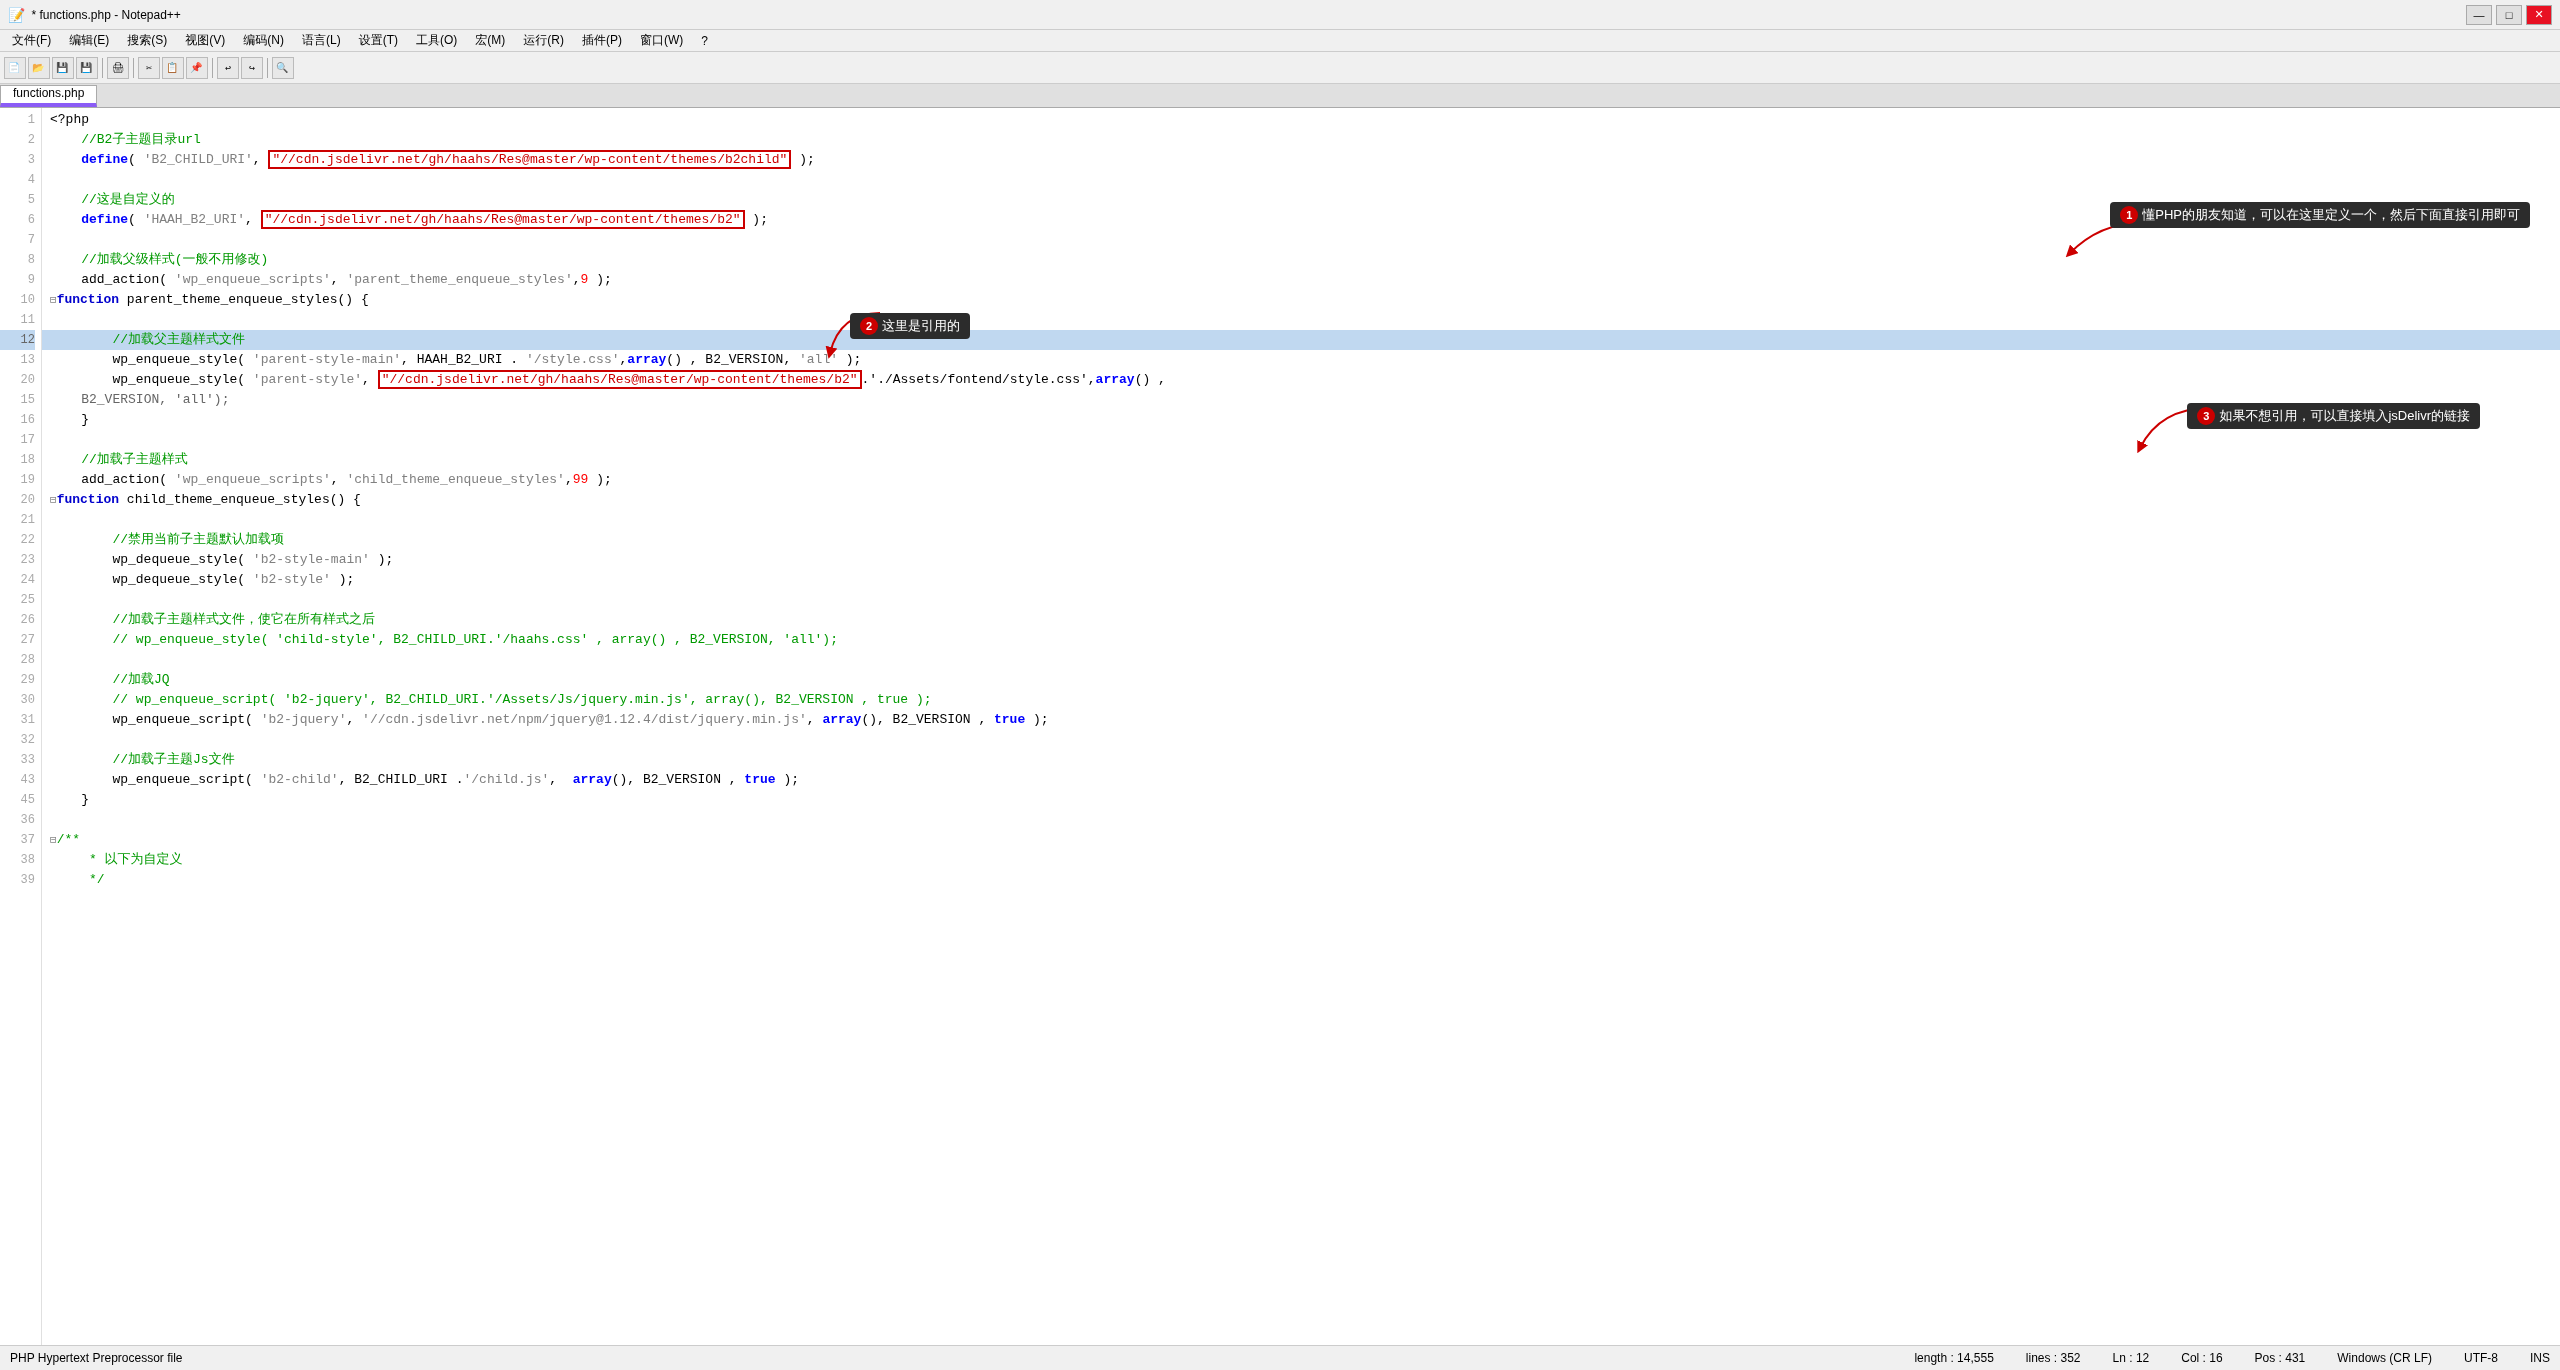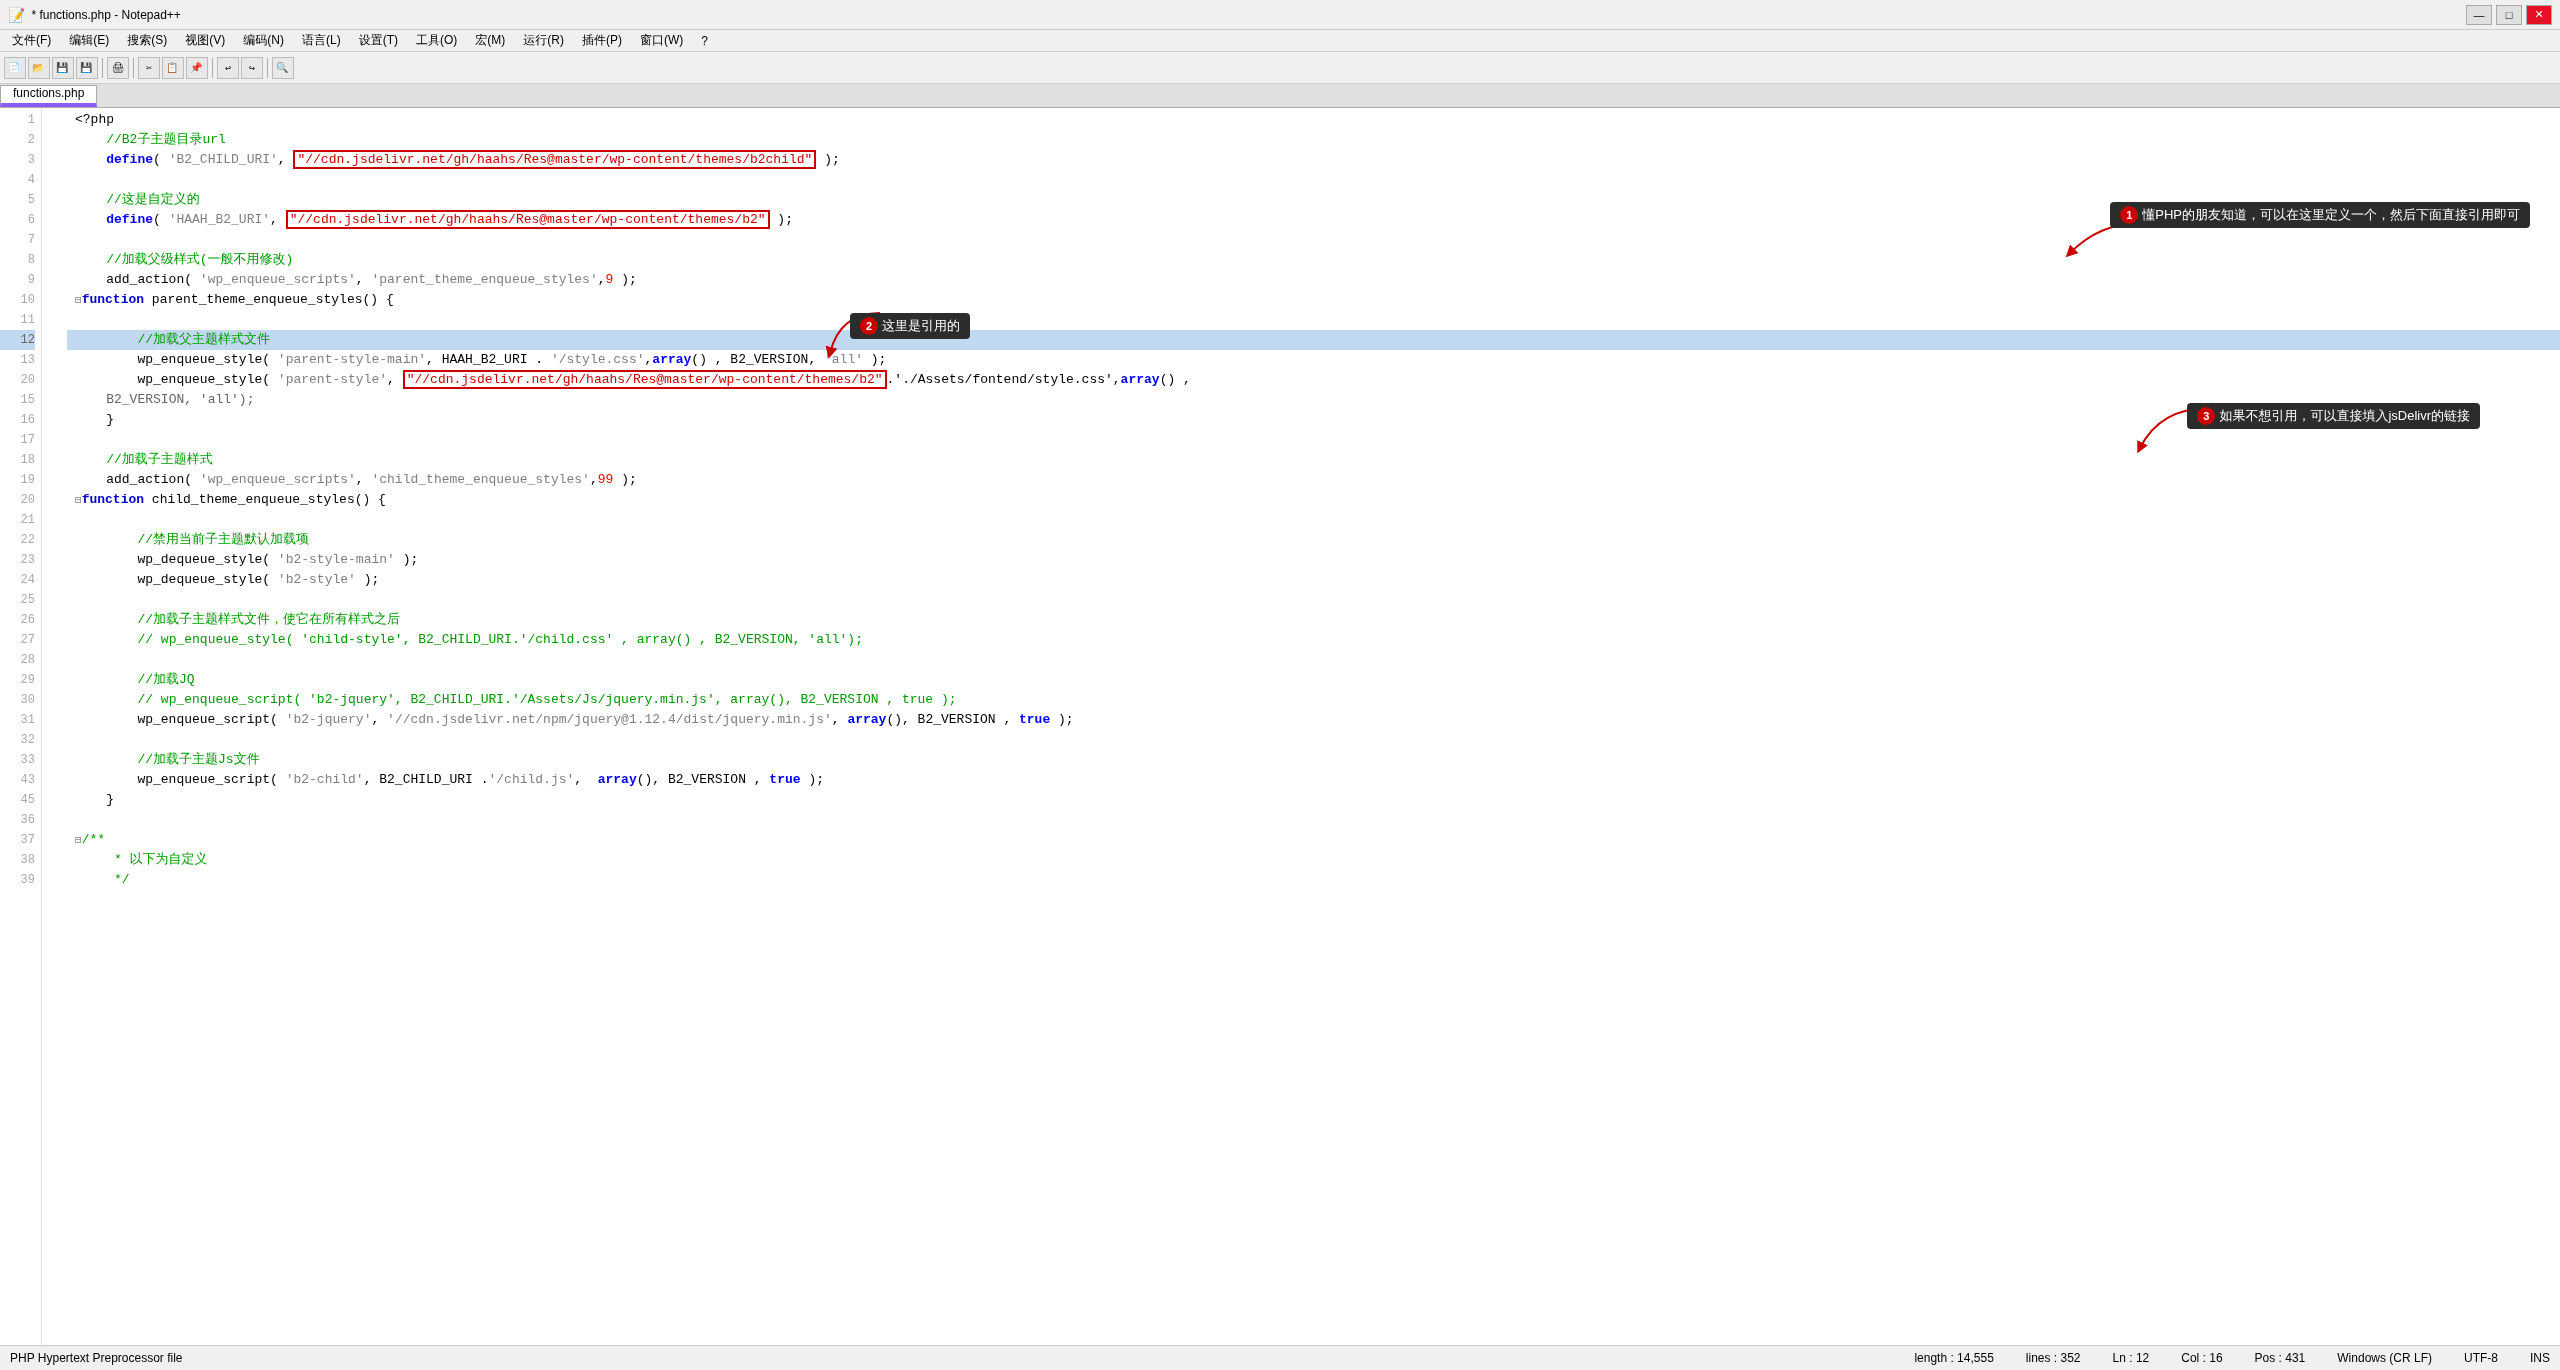--- a/index.html
+++ b/index.html
@@ -169,21 +169,20 @@
       padding: 2px 0;
       position: relative;
     }
     .code-line {
       height: 20px;
       line-height: 20px;
       white-space: pre;
       padding-left: 8px;
       font-size: 13px;
       color: #000;
-      margin-left: 25px;
     }
     .code-line.highlighted-line {
       background: #c0d8f0;
     }
 
     
     .kw { color: #00f; font-weight: bold; }
     .kw2 { color: #0000cd; font-weight: bold; }
     .str { color: #808080; }
     .comment { color: #009900; }
@@ -362,21 +361,21 @@
       <div class="code-line"></div>
       <div class="code-line">    <span class="comment">//加载子主题样式</span></div>
       <div class="code-line">    add_action( <span class="str">'wp_enqueue_scripts'</span>, <span class="str">'child_theme_enqueue_styles'</span>,<span class="num">99</span> );</div>
       <div class="code-line"><span class="fold">⊟</span><span class="kw2">function</span> child_theme_enqueue_styles() {</div>
       <div class="code-line"></div>
       <div class="code-line">        <span class="comment">//禁用当前子主题默认加载项</span></div>
       <div class="code-line">        wp_dequeue_style( <span class="str">'b2-style-main'</span> );</div>
       <div class="code-line">        wp_dequeue_style( <span class="str">'b2-style'</span> );</div>
       <div class="code-line"></div>
       <div class="code-line">        <span class="comment">//加载子主题样式文件，使它在所有样式之后</span></div>
-      <div class="code-line">        <span class="comment">// wp_enqueue_style( 'child-style', B2_CHILD_URI.'/child.css' , array() , B2_VERSION, 'all');</span></div>
+      <div class="code-line">        <span class="comment">// wp_enqueue_style( 'child-style', B2_CHILD_URI.'/haahs.css' , array() , B2_VERSION, 'all');</span></div>
       <div class="code-line"></div>
       <div class="code-line">        <span class="comment">//加载JQ</span></div>
       <div class="code-line">        <span class="comment">// wp_enqueue_script( 'b2-jquery', B2_CHILD_URI.'/Assets/Js/jquery.min.js', array(), B2_VERSION , true );</span></div>
       <div class="code-line">        wp_enqueue_script( <span class="str">'b2-jquery'</span>, <span class="str">'//cdn.jsdelivr.net/npm/jquery@1.12.4/dist/jquery.min.js'</span>, <span class="bold-blue">array</span>(), B2_VERSION , <span class="bold-blue">true</span> );</div>
       <div class="code-line"></div>
       <div class="code-line">        <span class="comment">//加载子主题Js文件</span></div>
       <div class="code-line">        wp_enqueue_script( <span class="str">'b2-child'</span>, B2_CHILD_URI .<span class="str">'/child.js'</span>,  <span class="bold-blue">array</span>(), B2_VERSION , <span class="bold-blue">true</span> );</div>
       <div class="code-line">    }</div>
       <div class="code-line"></div>
       <div class="code-line"><span class="fold">⊟</span><span class="comment">/**</span></div>

